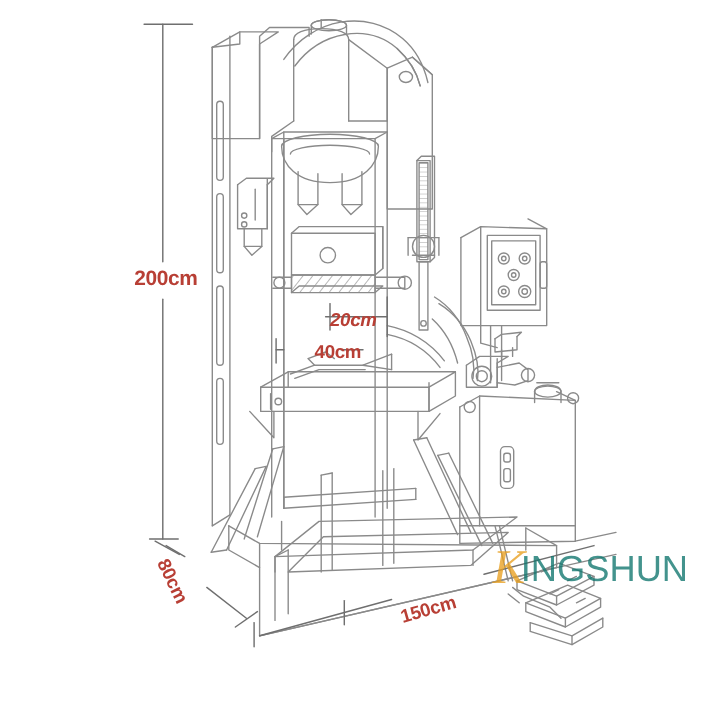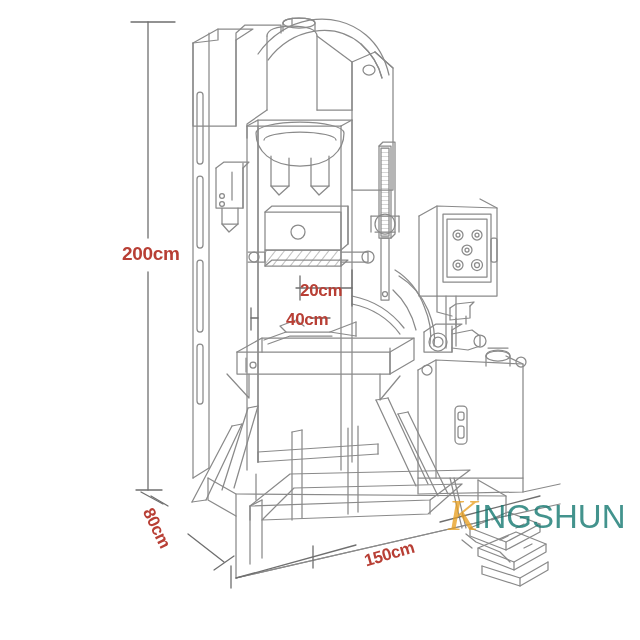--- a/index.html
+++ b/index.html
@@ -4,21 +4,21 @@
 <style>
   html,body{margin:0;padding:0;background:#ffffff;}
   body{width:640px;height:640px;overflow:hidden;
        font-family:"Liberation Sans", sans-serif;}
   #stage{position:relative;width:536px;height:640px;background:#fff;}
   svg#drawing{position:absolute;left:0;top:0;width:640px;height:640px;}
   .dimlabel{position:absolute;color:#b83f35;font-weight:700;
             font-family:"Liberation Sans", sans-serif;white-space:nowrap;
             letter-spacing:-0.3px;}
   #lbl-200{left:122px;top:243px;font-size:19px;}
-  #lbl-20{left:300px;top:281px;font-size:17px;}
+  #lbl-20{left:300px;top:281px;font-size:17px;font-style:italic;}
   #lbl-40{left:258px;top:310px;font-size:17px;padding-left:28px;}
   #lbl-80{left:156px;top:505px;font-size:17px;transform:rotate(64deg);
           transform-origin:left top;}
   #lbl-150{left:362px;top:552px;font-size:17px;transform:rotate(-16deg);
            transform-origin:left top;}
   #watermark{position:absolute;left:448px;top:494px;
              display:flex;align-items:center;opacity:.78;}
   #wm-k{font-size:44px;color:#e8a021;font-weight:400;
         font-family:"Liberation Serif", serif;font-style:italic;
         line-height:1;margin-right:-4px;}

